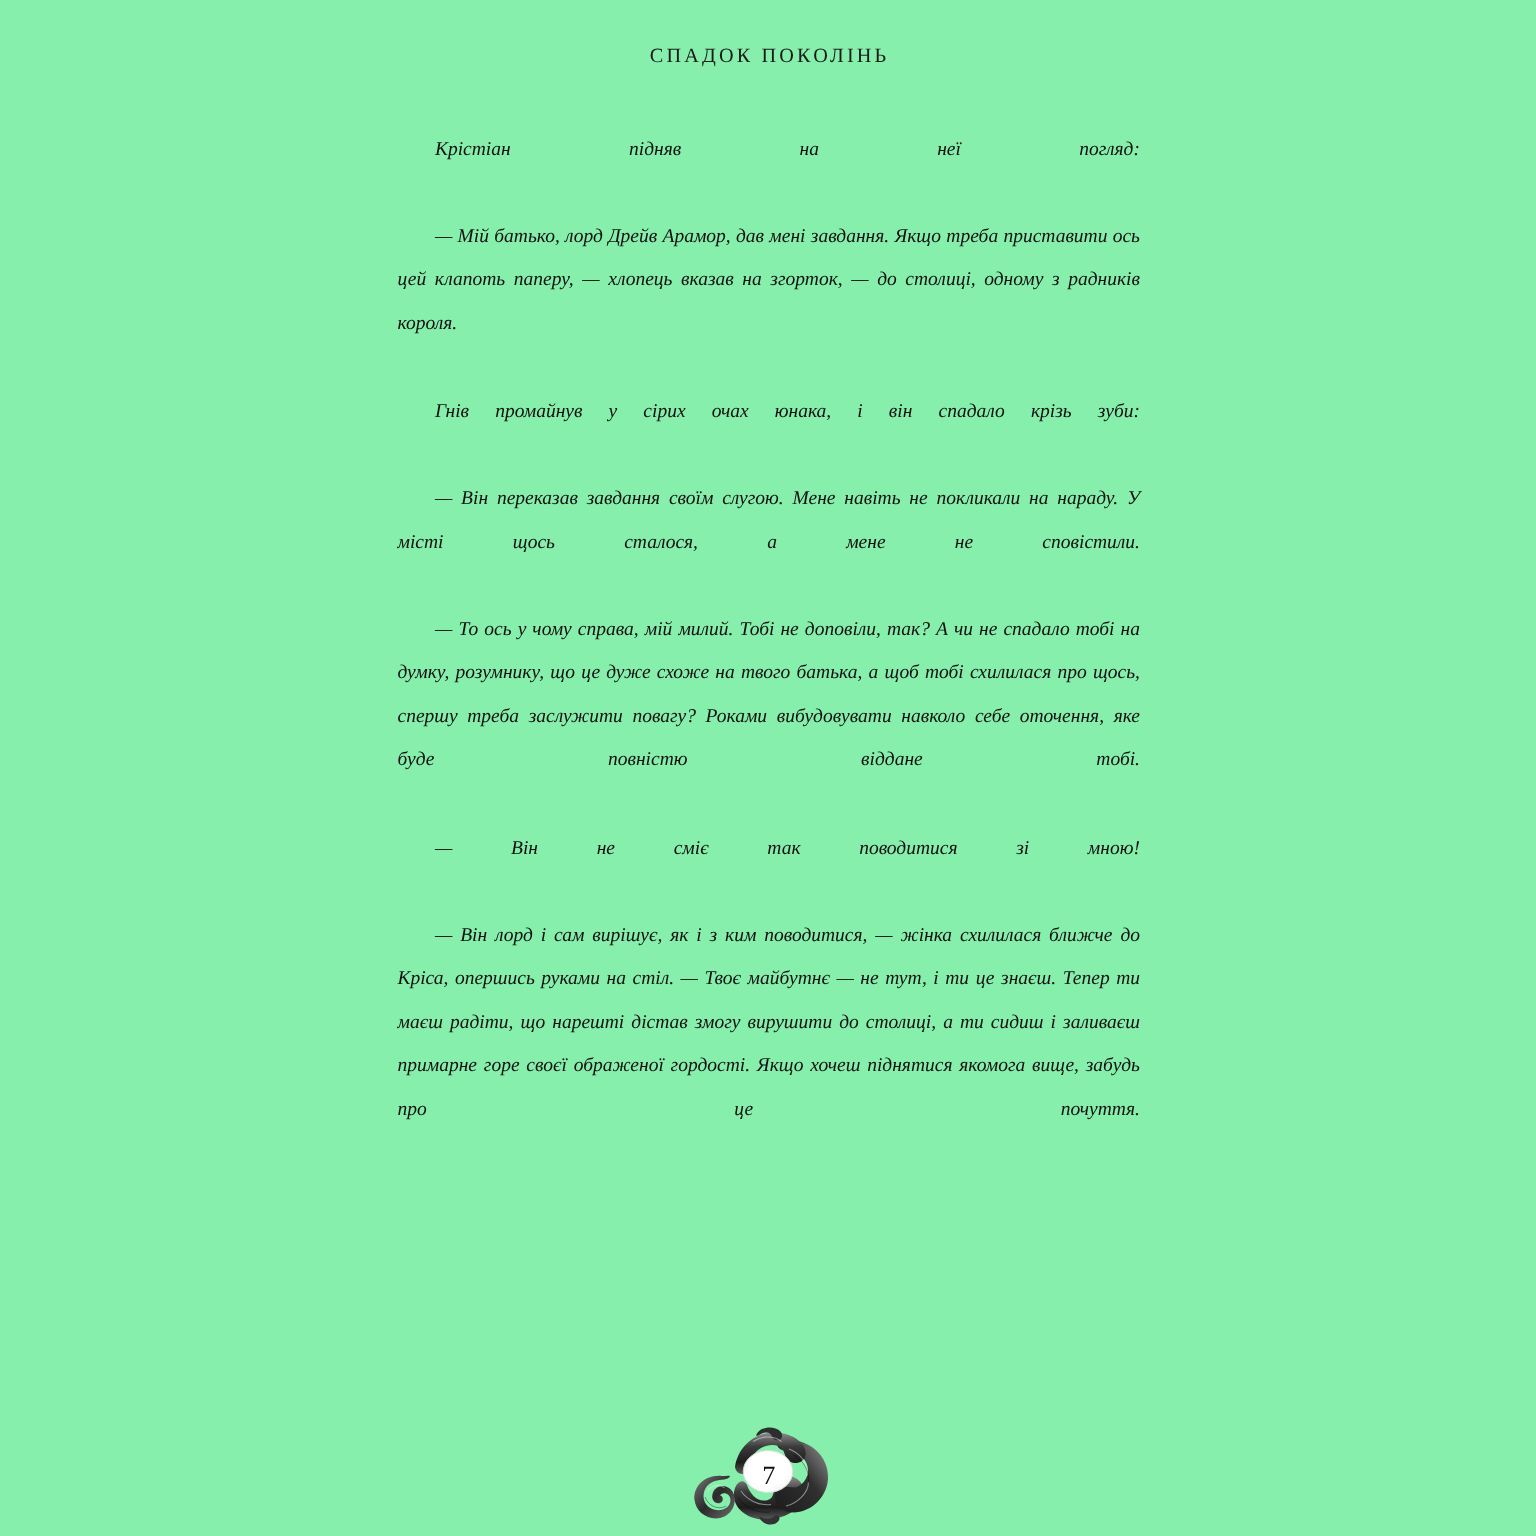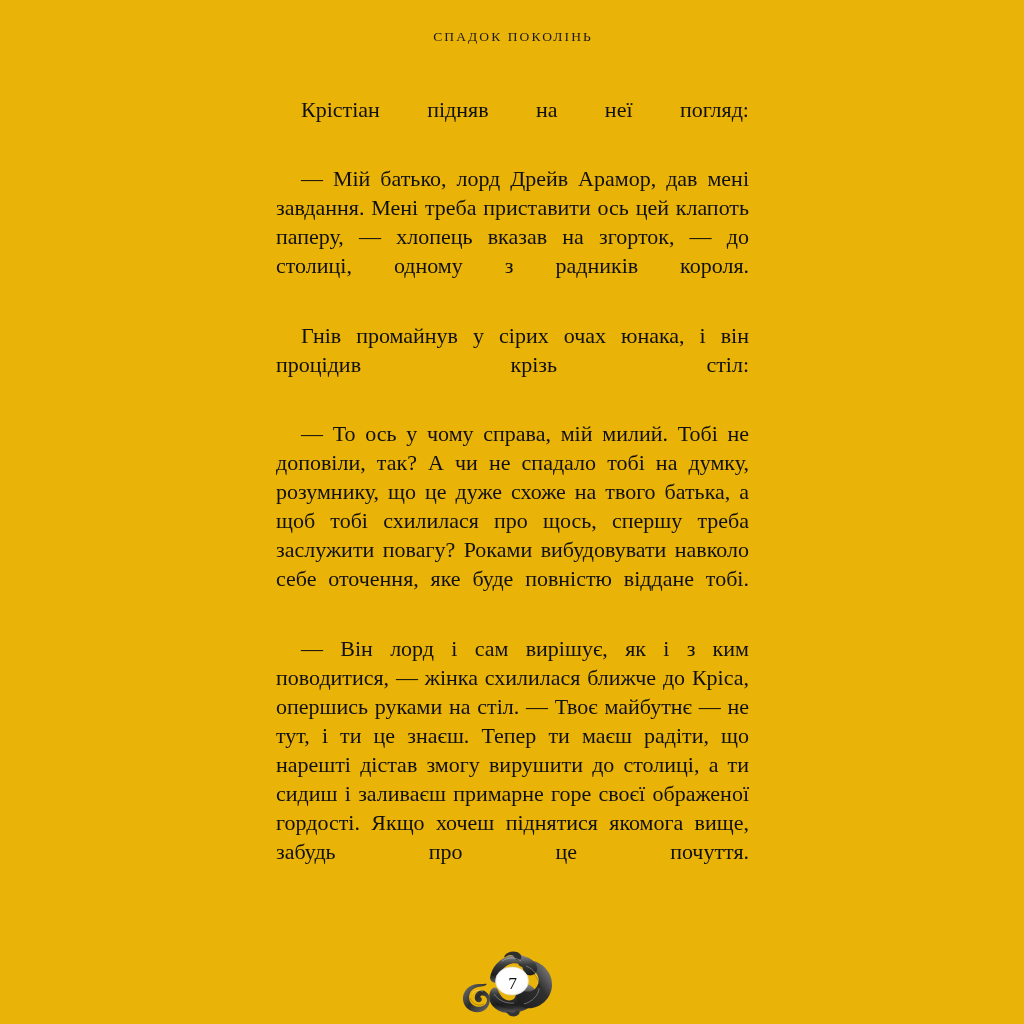--- a/index.html
+++ b/index.html
@@ -13,21 +13,21 @@
     background: #ffffff;
     font-family: "Liberation Serif", "DejaVu Serif", serif;
     color: #101010;
     overflow: hidden;
   }
 
   .page {
     position: relative;
     width: 1024px;
     height: 1024px;
-    background: #eab308;
+    background: #86efac;
   }
 
   
   .running-head {
     position: absolute;
     top: 30px;
     left: 0;
     width: 1024px;
     text-align: center;
     font-family: "Liberation Serif", "DejaVu Serif", serif;
@@ -41,29 +41,30 @@
 
   
   .textblock {
     position: absolute;
     left: 265px;
     top: 84px;
     width: 495px;
   }
 
   p.para {
-    margin: 11px;
-    font-size: 22px;
+    margin: 0;
+    font-size: 13px;
     line-height: 29.1px;
     text-align: justify;
     text-justify: inter-word;
     text-indent: 25px;
     hyphens: manual;
     word-spacing: 0.1px;
     color: #101010;
+    font-style: italic;
   }
 
   
   p.para:after {
     content: "";
     display: inline-block;
     width: 100%;
   }
 
   
@@ -106,23 +107,25 @@
 </style>
 </head>
 <body>
 
 <div class="page">
 
   <div class="running-head">СПАДОК ПОКОЛІНЬ</div>
 
   <div class="textblock">
     <p class="para">Крістіан підняв на неї погляд:</p>
-    <p class="para">— Мій батько, лорд Дрейв Арамор, дав мені завдання. Мені треба приставити ось цей клапоть паперу, — хло­пець вказав на згорток, — до столиці, одному з радників короля.</p>
-    <p class="para">Гнів промайнув у сірих очах юнака, і він процідив крізь стіл:</p>
+    <p class="para">— Мій батько, лорд Дрейв Арамор, дав мені завдання. Якщо треба приставити ось цей клапоть паперу, — хло­пець вказав на згорток, — до столиці, одному з радників короля.</p>
+    <p class="para">Гнів промайнув у сірих очах юнака, і він спадало крізь зуби:</p>
+    <p class="para">— Він переказав завдання своїм слугою. Мене навіть не покликали на нараду. У місті щось сталося, а мене не сповістили.</p>
     <p class="para">— То ось у чому справа, мій милий. Тобі не доповіли, так? А чи не спадало тобі на думку, розумнику, що це дуже схоже на твого батька, а щоб тобі схилилася про щось, спершу треба заслужити повагу? Роками вибудо­вувати навколо себе оточення, яке буде повністю віддане тобі.</p>
+    <p class="para">— Він не сміє так поводитися зі мною!</p>
     <p class="para">— Він лорд і сам вирішує, як і з ким поводитися, — жінка схилилася ближче до Кріса, опершись руками на стіл. — Твоє майбутнє — не тут, і ти це знаєш. Тепер ти маєш радіти, що нарешті дістав змогу вирушити до столиці, а ти сидиш і заливаєш примарне горе своєї об­раженої гордості. Якщо хочеш піднятися якомога вище, забудь про це почуття.</p>
 
   </div>
 
   <div class="folio">
     <div class="folio-inner">
       <svg class="folio-art" viewBox="0 0 104 72">
         <defs>
           <linearGradient id="coilGrad" x1="0" y1="0" x2="0" y2="1">
             <stop offset="0" stop-color="#8d8d8d"></stop>

